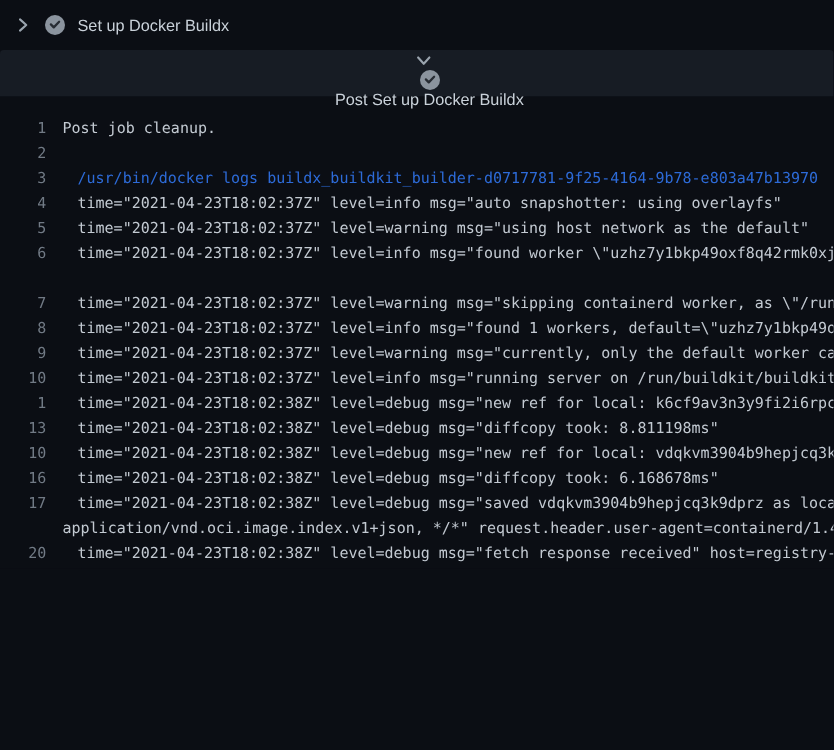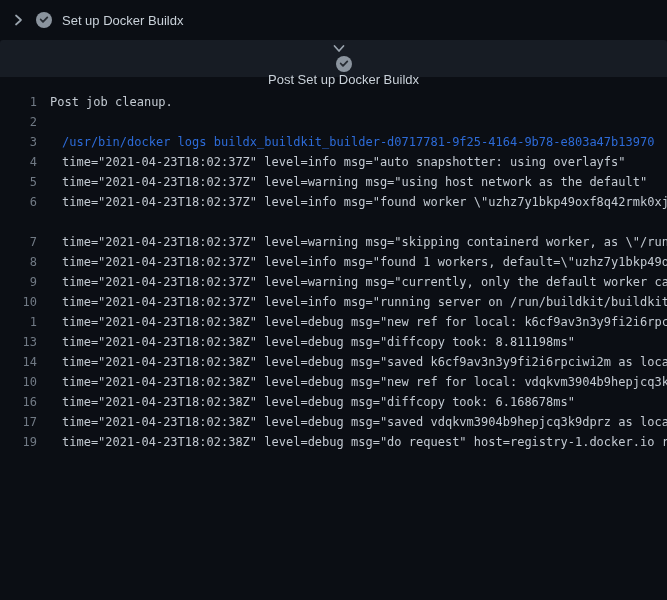--- a/index.html
+++ b/index.html
@@ -185,45 +185,37 @@
   <div class="logrow t-log">
     <span class="lnum">1</span>
     <span class="ltext"><span class="ltxt">time="2021-04-23T18:02:38Z" level=debug msg="new ref for local: k6cf9av3n3y9fi2i6rpc</span></span>
   </div>
 
   <div class="logrow t-log">
     <span class="lnum">13</span>
     <span class="ltext"><span class="ltxt">time="2021-04-23T18:02:38Z" level=debug msg="diffcopy took: 8.811198ms"</span></span>
   </div>
 
-  <div class="logrow t-log">
-    <span class="lnum">14</span>
-    <span class="ltext"><span class="ltxt">time="2021-04-23T18:02:38Z" level=debug msg="saved k6cf9av3n3y9fi2i6rpciwi2m as loca</span></span>
-  </div>
 
   <div class="logrow t-log">
     <span class="lnum">10</span>
     <span class="ltext"><span class="ltxt">time="2021-04-23T18:02:38Z" level=debug msg="new ref for local: vdqkvm3904b9hepjcq3k</span></span>
   </div>
 
   <div class="logrow t-log">
     <span class="lnum">16</span>
     <span class="ltext"><span class="ltxt">time="2021-04-23T18:02:38Z" level=debug msg="diffcopy took: 6.168678ms"</span></span>
   </div>
 
   <div class="logrow t-log">
     <span class="lnum">17</span>
     <span class="ltext"><span class="ltxt">time="2021-04-23T18:02:38Z" level=debug msg="saved vdqkvm3904b9hepjcq3k9dprz as loca</span></span>
   </div>
 
 
-  <div class="logrow t-log">
-    <span class="lnum">19</span>
-    <span class="ltext"><span class="ltxt">time="2021-04-23T18:02:38Z" level=debug msg="do request" host=registry-1.docker.io r</span></span>
-  </div>
 
   <div class="logrow t-wrap">
     <span class="lnum"></span>
     <span class="ltext"><span class="ltxt">application/vnd.oci.image.index.v1+json, */*" request.header.user-agent=containerd/1.4</span></span>
   </div>
 
   <div class="logrow t-log">
     <span class="lnum">20</span>
     <span class="ltext"><span class="ltxt">time="2021-04-23T18:02:38Z" level=debug msg="fetch response received" host=registry-</span></span>
   </div>

